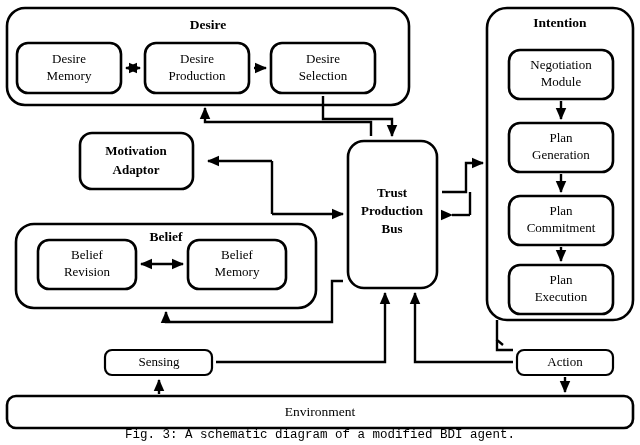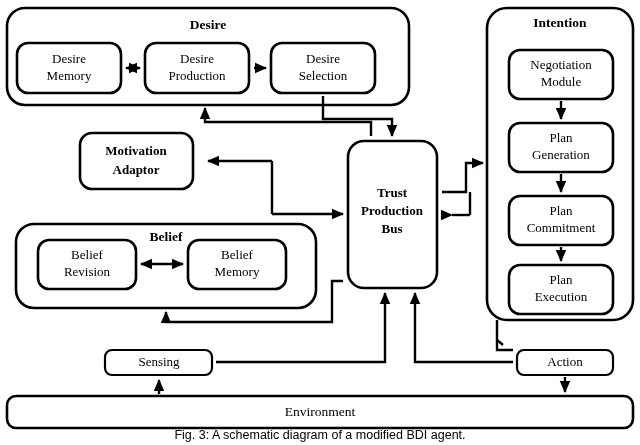--- a/index.html
+++ b/index.html
@@ -73,21 +73,21 @@
   .env-label {
     font-size: 13.5px;
     font-weight: normal;
   }
   .caption {
     position: absolute;
     left: 0;
     top: 428px;
     width: 640px;
     text-align: center;
-    font-family: Liberation Sans, sans-serif;
+    font-family: Liberation Mono, monospace;
     font-size: 12.5px;
     color: #000000;
     white-space: nowrap;
   }
 </style>
 </head>
 <body>
 
 <div id="figure">
 

